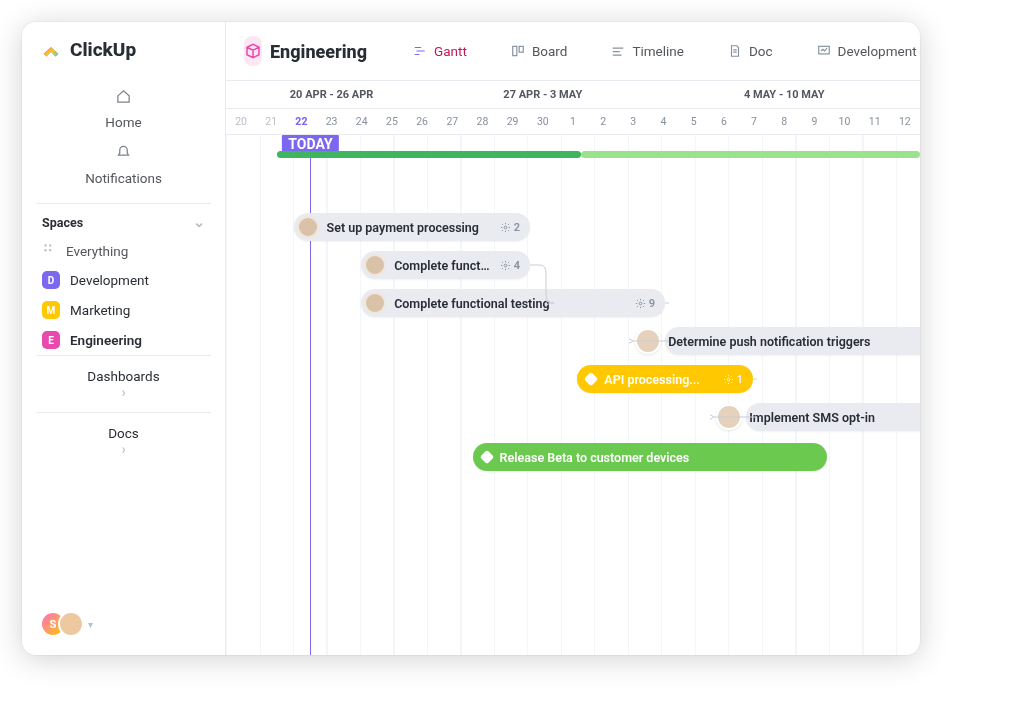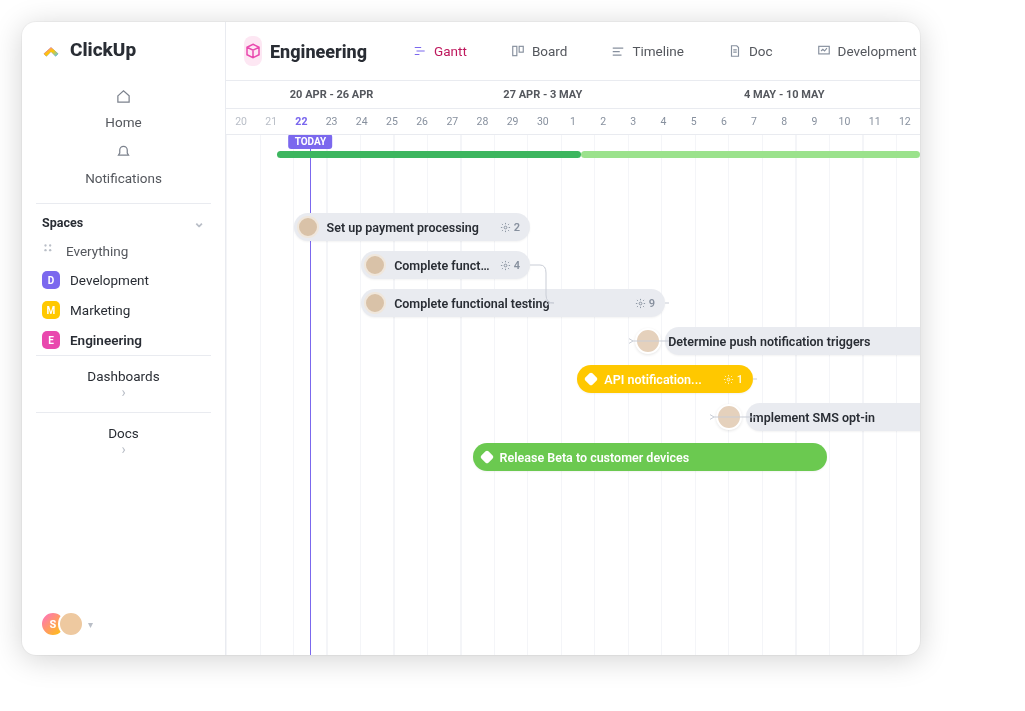--- a/index.html
+++ b/index.html
@@ -37,21 +37,21 @@
   .cal-weeks { display: flex; border-bottom: 1px solid #E9EBF0; }
   .cal-week { flex: 1; text-align: center; font-size: 11px; font-weight: 700; color: #54575D; padding: 7px 0; }
   .cal-days { display: flex; border-bottom: 1px solid #E9EBF0; font-size: 10.5px; }
   .cal-day { flex: 1; text-align: center; color: #B9BEC7; padding: 6px 0; position: relative; }
   .cal-day.in { color: #87909E; }
   .cal-day.today { color: #7B68EE; font-weight: 800; }
   
   .gantt { position: relative; flex: 1; overflow: hidden; }
   .grid { position: absolute; inset: 0; background-image: repeating-linear-gradient(to right, #F4F5F8 0, #F4F5F8 1px, transparent 1px, transparent 33.5px); }
   .today-line { position: absolute; top: 0; bottom: 0; width: 1px; background: #7B68EE; }
-  .today-tag { position: absolute; top: -1px; font-size: 10px; font-weight: 700; color: #fff; background: #7B68EE; padding: 2px 6px; border-radius: 3px; transform: translateX(-50%); }
+  .today-tag { position: absolute; top: -1px; font-size: 14px; font-weight: 700; color: #fff; background: #7B68EE; padding: 2px 6px; border-radius: 3px; transform: translateX(-50%); }
   .summary-bar { position: absolute; height: 7px; border-radius: 4px; }
   .task { position: absolute; height: 28px; border-radius: 14px; display: flex; align-items: center; padding: 0 10px 0 3px; font-size: 12.5px; font-weight: 600; gap: 8px; box-shadow: 0 1px 2px rgba(0,0,0,0.05); }
   .task.gray { background: #E9EBF0; color: #292D34; }
   .task.yellow { background: #FFC800; color: #fff; }
   .task.green { background: #6BC950; color: #fff; }
   .task .av { width: 22px; height: 22px; border-radius: 50%; background: #D9C2A8; flex-shrink:0; border: 2px solid rgba(255,255,255,0.6); }
   .task .diamond { width: 10px; height: 10px; background: #fff; transform: rotate(45deg); border-radius: 2px; margin-left: 6px; flex-shrink:0; }
   .task .fill { flex: 1; white-space: nowrap; overflow: hidden; text-overflow: ellipsis; }
   .task .count { display: inline-flex; align-items: center; gap: 3px; font-size: 11px; color: #87909E; font-weight:600; }
   .task.gray .count { color: #87909E; }
@@ -286,21 +286,21 @@
               <svg class="gear" viewBox="0 0 24 24" fill="none" stroke="currentColor" stroke-width="2">
                 <circle cx="12" cy="12" r="3"></circle>
                 <path d="M12 2v3M12 19v3M4.2 4.2l2.1 2.1M17.7 17.7l2.1 2.1M2 12h3M19 12h3M4.2 19.8l2.1-2.1M17.7 6.3l2.1-2.1"></path>
               </svg>
               <span>1</span>
             </span>
           </div>
           <span class="lead-avatar" style="left: 409.174px; top: 193px;"></span>
           <div class="task yellow" style="left: 351.339px; width: 175.67px; top: 230px;">
             <span class="diamond"></span>
-            <span class="fill">API notification...</span>
+            <span class="fill">API processing...</span>
             <span class="count">
               <svg class="gear" viewBox="0 0 24 24" fill="none" stroke="currentColor" stroke-width="2">
                 <circle cx="12" cy="12" r="3"></circle>
                 <path d="M12 2v3M12 19v3M4.2 4.2l2.1 2.1M17.7 17.7l2.1 2.1M2 12h3M19 12h3M4.2 19.8l2.1-2.1M17.7 6.3l2.1-2.1"></path>
               </svg>
               <span>1</span>
             </span>
           </div>
           <div class="task gray" style="left: 520.252px; width: 270.261px; top: 268px;">
             <span class="fill">Implement SMS opt-in</span>

